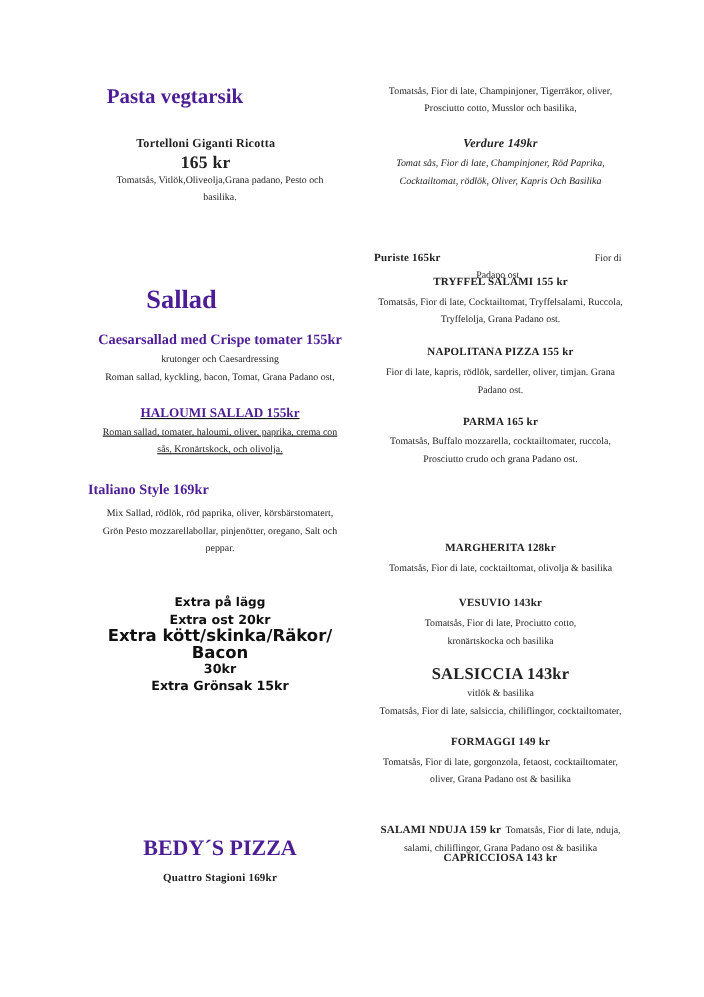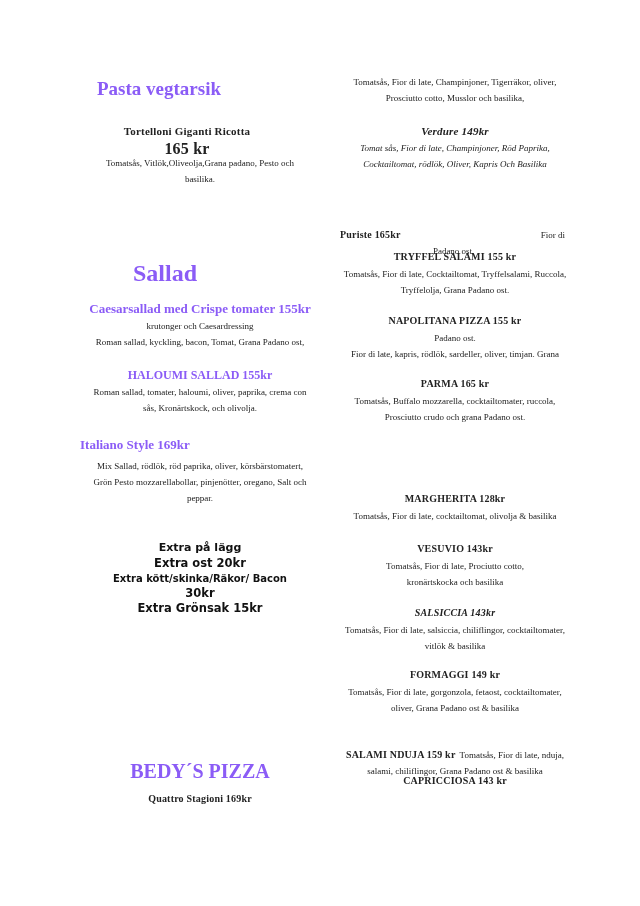--- a/index.html
+++ b/index.html
@@ -2,21 +2,21 @@
 <html><head>
 <meta charset="utf-8">
 <style>
   html, body { margin:0; padding:0; background:#ffffff; }
   body { width:640px; height:906px; position:relative; overflow:hidden;
          font-family:"Liberation Serif", serif; color:#111; }
   .abs { position:absolute; }
   .c { text-align:center; }
   .desc { font-size:9px; line-height:16px; color:#222; }
   .ttl { font-weight:bold; font-size:11px; color:#222; letter-spacing:0.2px; }
-  .big { font-weight:bold; color:#8b5cf6; }
+  .big { font-weight:bold; color:#4c1d95; }
   .sans { font-family:"DejaVu Sans", sans-serif; font-weight:bold; color:#111; }
 </style>
 </head>
 <body>
 
 <div class="abs big" style="left:97px;top:78px;font-size:19px;">Pasta vegtarsik</div>
 
 <div class="abs c" style="left:77px;top:122px;width:220px;">
   <div class="ttl" style="font-size:11px;line-height:18px;">Tortelloni Giganti Ricotta</div>
   <div class="ttl" style="font-size:16px;line-height:18px;">165 kr</div>
@@ -27,37 +27,37 @@
 </div>
 
 <div class="abs big c" style="left:80px;top:260px;width:170px;font-size:24px;">Sallad</div>
 
 <div class="abs c" style="left:70px;top:300px;width:260px;">
   <div class="big" style="font-size:13px;line-height:18px;">Caesarsallad med Crispe tomater 155kr</div>
   <div class="desc">krutonger och Caesardressing</div>
   <div class="desc">Roman sallad, kyckling, bacon, Tomat, Grana Padano ost,</div>
 </div>
 
-<div class="abs c" style="left:70px;top:366px;width:260px;">
+<div class="abs c" style="left:70px;top:366px;width:260px;text-decoration:underline;">
   <div class="big" style="font-size:12px;line-height:18px;">HALOUMI SALLAD 155kr</div>
   <div class="desc">Roman sallad, tomater, haloumi, oliver, paprika, crema con</div>
   <div class="desc">sås, Kronärtskock, och olivolja.</div>
 </div>
 
 <div class="abs big" style="left:80px;top:437px;font-size:13px;">Italiano Style 169kr</div>
 <div class="abs c desc" style="left:70px;top:458px;width:260px;">
   <div>Mix Sallad, rödlök, röd paprika, oliver, körsbärstomatert,</div>
   <div>Grön Pesto mozzarellabollar, pinjenötter, oregano, Salt och</div>
   <div>peppar.</div>
 </div>
 
 <div class="abs c" style="left:70px;top:540px;width:260px;">
   <div class="sans" style="font-size:11px;line-height:16px;">Extra på lägg</div>
   <div class="sans" style="font-size:11.5px;line-height:15px;">Extra ost 20kr</div>
-  <div class="sans" style="font-size:10px;line-height:15px;">Extra kött/skinka/Räkor/ Bacon</div>
+  <div class="sans" style="font-size:15px;line-height:15px;">Extra kött/skinka/Räkor/ Bacon</div>
   <div class="sans" style="font-size:11.5px;line-height:15px;">30kr</div>
   <div class="sans" style="font-size:11.5px;line-height:15px;">Extra Grönsak 15kr</div>
 </div>
 
 <div class="abs big c" style="left:90px;top:760px;width:220px;font-size:20px;">BEDY´S PIZZA</div>
 <div class="abs ttl c" style="left:90px;top:793px;width:220px;font-size:10px;">Quattro Stagioni 169kr</div>
 
 <div class="abs c desc" style="left:335px;top:74px;width:240px;">
   <div>Tomatsås, Fior di late, Champinjoner, Tigerräkor, oliver,</div>
   <div>Prosciutto cotto, Musslor och basilika,</div>
@@ -78,45 +78,45 @@
 </div>
 
 <div class="abs c" style="left:335px;top:248px;width:240px;">
   <div class="ttl" style="font-size:10px;line-height:18px;">TRYFFEL SALAMI 155 kr</div>
   <div class="desc">Tomatsås, Fior di late, Cocktailtomat, Tryffelsalami, Ruccola,</div>
   <div class="desc">Tryffelolja, Grana Padano ost.</div>
 </div>
 
 <div class="abs c" style="left:335px;top:312px;width:240px;">
   <div class="ttl" style="font-size:10px;line-height:18px;">NAPOLITANA PIZZA 155 kr</div>
+  <div class="desc">Fior di late, kapris, rödlök, sardeller, oliver, timjan. Grana</div>
   <div class="desc">Padano ost.</div>
-  <div class="desc">Fior di late, kapris, rödlök, sardeller, oliver, timjan. Grana</div>
 </div>
 
 <div class="abs c" style="left:335px;top:375px;width:240px;">
   <div class="ttl" style="font-size:10px;line-height:18px;">PARMA 165 kr</div>
   <div class="desc">Tomatsås, Buffalo mozzarella, cocktailtomater, ruccola,</div>
   <div class="desc">Prosciutto crudo och grana Padano ost.</div>
 </div>
 
 <div class="abs c" style="left:335px;top:490px;width:240px;">
   <div class="ttl" style="font-size:10px;line-height:18px;">MARGHERITA 128kr</div>
   <div class="desc">Tomatsås, Fior di late, cocktailtomat, olivolja &amp; basilika</div>
 </div>
 
 <div class="abs c" style="left:335px;top:540px;width:240px;">
   <div class="ttl" style="font-size:10px;line-height:18px;">VESUVIO 143kr</div>
   <div class="desc">Tomatsås, Fior di late, Prociutto cotto,</div>
   <div class="desc">kronärtskocka och basilika</div>
 </div>
 
 <div class="abs c" style="left:335px;top:604px;width:240px;">
-  <div class="ttl" style="font-size:10px;line-height:18px;font-style:italic;">SALSICCIA 143kr</div>
+  <div class="ttl" style="font-size:15px;line-height:18px;">SALSICCIA 143kr</div>
+  <div class="desc">vitlök &amp; basilika</div>
   <div class="desc">Tomatsås, Fior di late, salsiccia, chiliflingor, cocktailtomater,</div>
-  <div class="desc">vitlök &amp; basilika</div>
 </div>
 
 <div class="abs c" style="left:335px;top:666px;width:240px;">
   <div class="ttl" style="font-size:10px;line-height:18px;">FORMAGGI 149 kr</div>
   <div class="desc">Tomatsås, Fior di late, gorgonzola, fetaost, cocktailtomater,</div>
   <div class="desc">oliver, Grana Padano ost &amp; basilika</div>
 </div>
 
 <div class="abs c" style="left:335px;top:729px;width:240px;">
   <div style="line-height:16px;margin-top:16px;">

